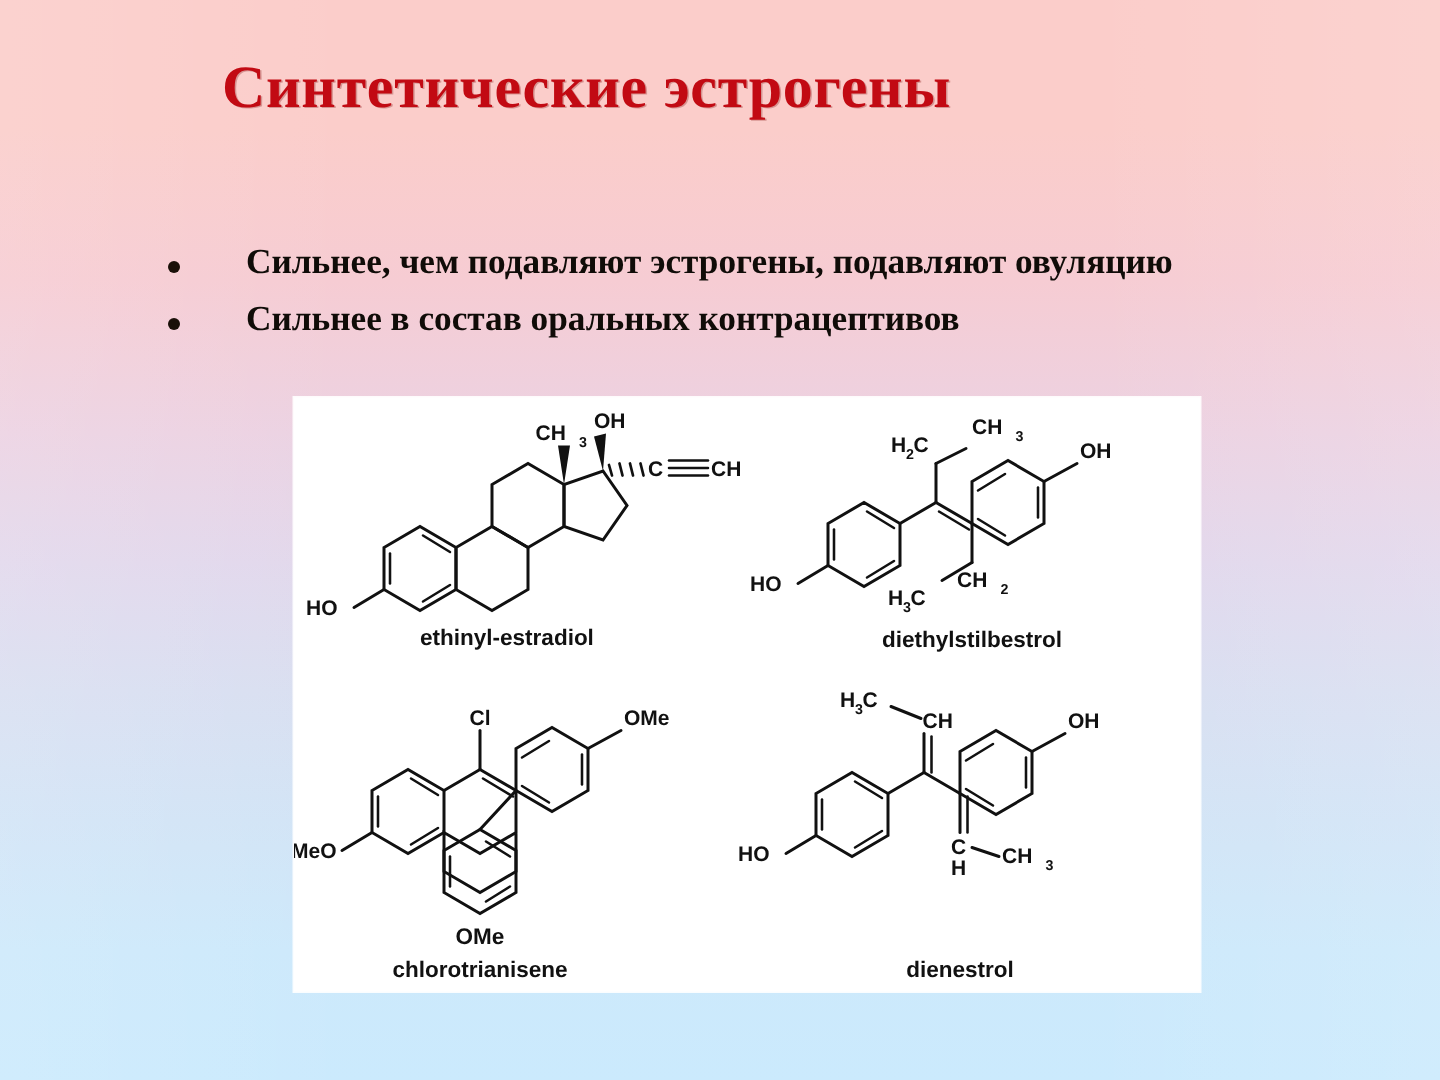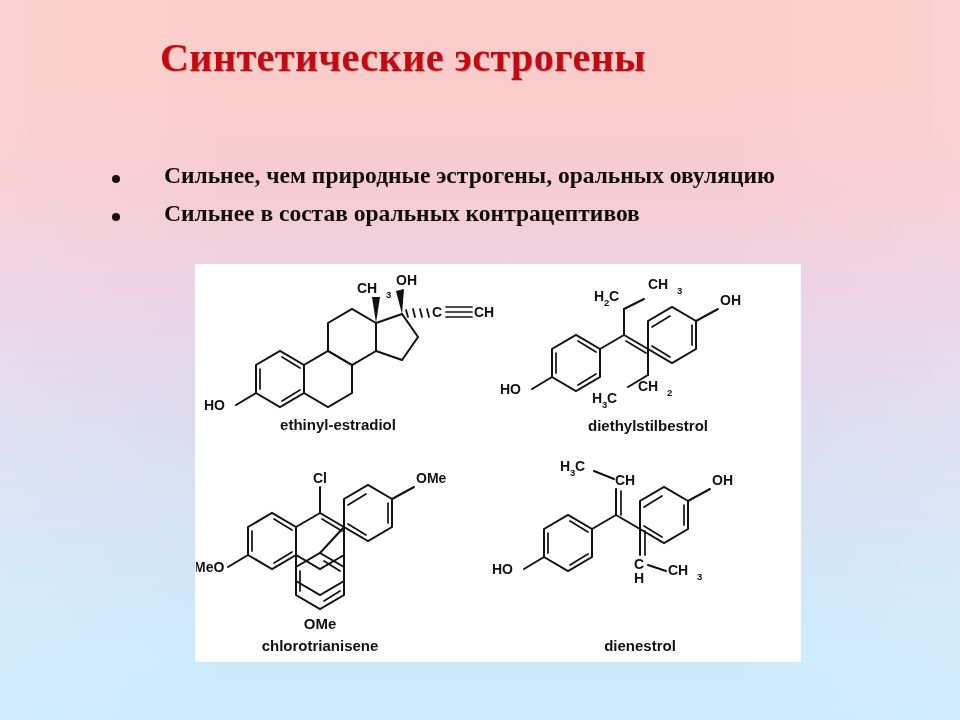--- a/index.html
+++ b/index.html
@@ -41,21 +41,20 @@
     left: 0;
     top: 34px;
     width: 782px;
     text-align: center;
     font-family: "Liberation Serif", serif;
     font-weight: bold;
     font-size: 40px;
     letter-spacing: 0.5px;
     color: #c20a13;
     text-shadow: 1px 1px 0 rgba(120,0,0,0.28);
-    padding-left: 12px;
   }
 
   #bullets {
     position: absolute;
     left: 112px;
     top: 160px;
     width: 740px;
   }
   .bullet-row {
     display: flex;
@@ -135,21 +134,21 @@
 </head>
 <body>
 
 <div id="slide">
 
   <div id="title">Синтетические эстрогены</div>
 
   <div id="bullets">
     <div class="bullet-row">
       <span class="bullet-dot"><i></i></span>
-      <span class="bullet-text">Сильнее, чем природные эстрогены, оральных овуляцию</span>
+      <span class="bullet-text">Сильнее, чем подавляют эстрогены, подавляют овуляцию</span>
     </div>
     <div class="bullet-row">
       <span class="bullet-dot"><i></i></span>
       <span class="bullet-text">Сильнее в состав оральных контрацептивов</span>
     </div>
   </div>
 
   <div id="panel">
     <svg viewBox="0 0 604 396" xmlns="http://www.w3.org/2000/svg">
 

